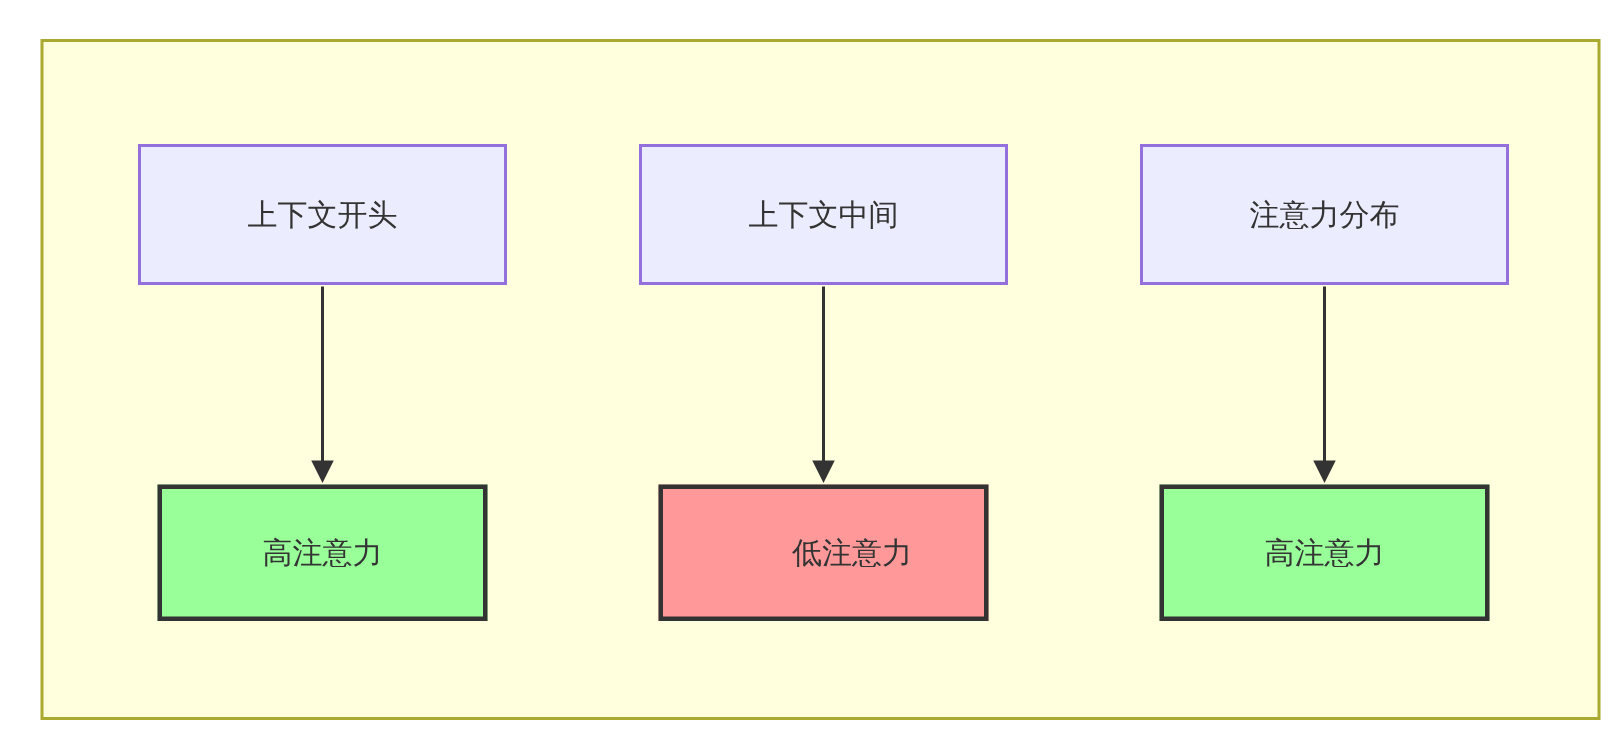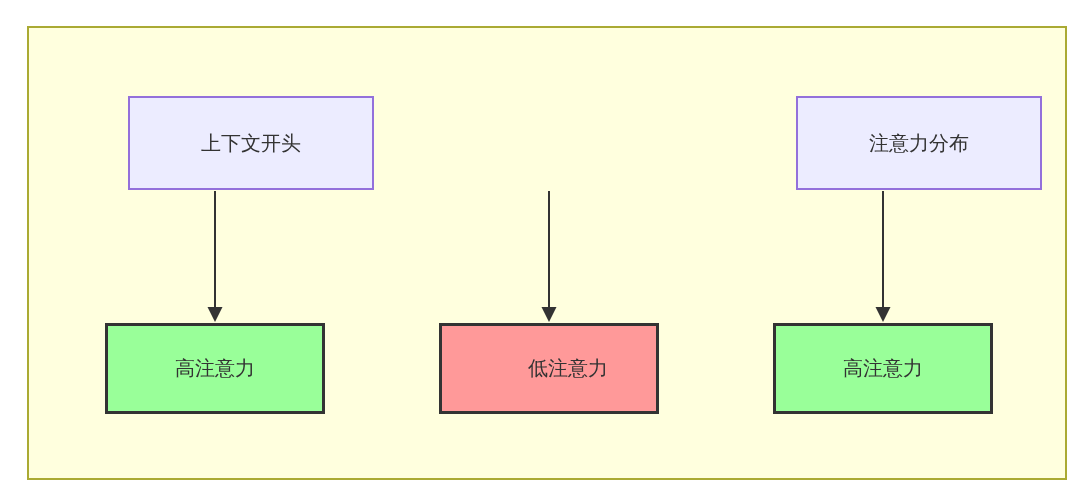--- a/index.html
+++ b/index.html
@@ -48,21 +48,20 @@
     justify-content: center;
     font-size: 20px;
     color: var(--text);
     text-align: center;
   }
   .node.source {
     background: var(--node_bg);
     border: 2px solid var(--node_border);
     width: 246px; height: 94px;
     top: 68px;
-    margin-left: 36px;
   }
   .node.result {
     border: 3px solid var(--result_border);
     width: 220px; height: 91px;
     top: 295px;
   }
   .node.result.high { background: var(--high_bg); }
   .node.result.low  { background: var(--low_bg); }
   .col0.source { left: 63px; }
   .col1.source { left: 397px; }
@@ -95,20 +94,21 @@
         <line x1="520" y1="163" x2="520" y2="281"></line>
         <polygon points="512.5,279 527.5,279 520,294"></polygon>
       </g>
       <g>
         <line x1="854" y1="163" x2="854" y2="281"></line>
         <polygon points="846.5,279 861.5,279 854,294"></polygon>
       </g>
     </svg>
 
     <div class="node source col0">上下文开头</div>
+    <div class="node source col1">上下文中间</div>
     <div class="node source col2">注意力分布</div>
 
     <div class="node result high col0">高注意力</div>
     <div class="node result low col1">低注意力</div>
     <div class="node result high col2">高注意力</div>
 
   </div>
 </div>
 
 </body></html>

